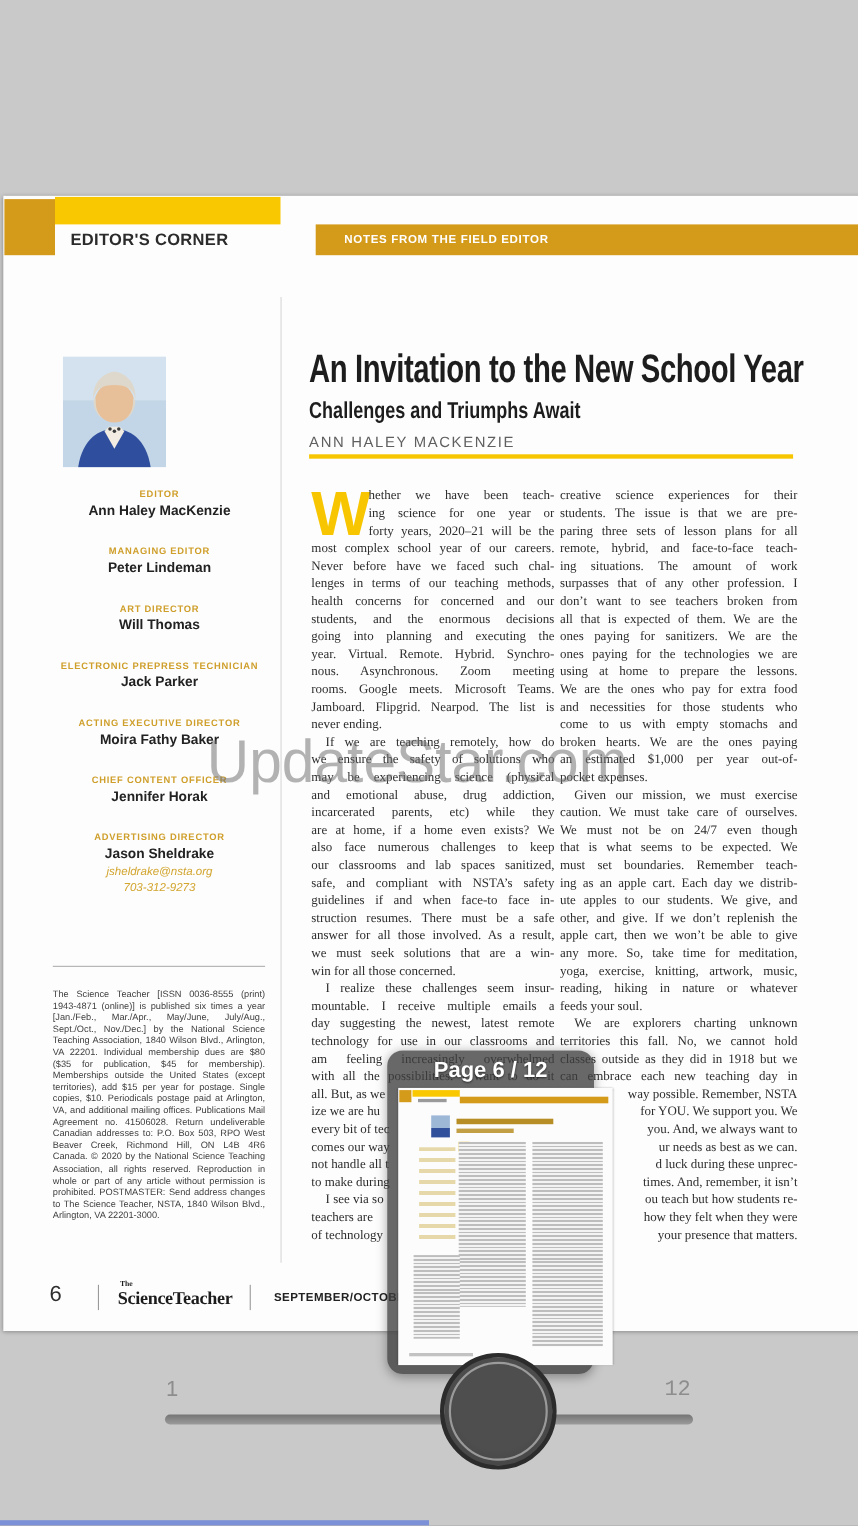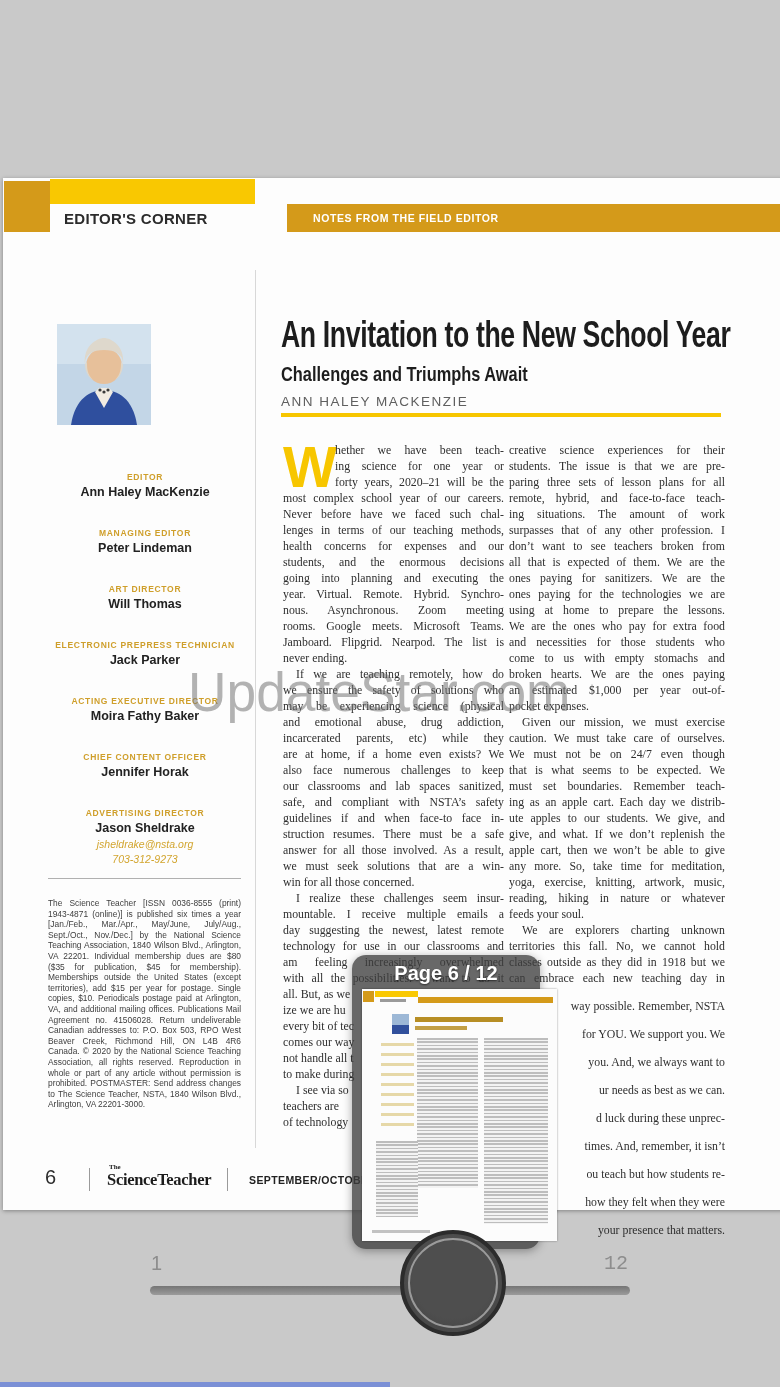--- a/index.html
+++ b/index.html
@@ -13,41 +13,41 @@
   .hdr-tab{position:absolute;left:47px;top:26px;width:205px;height:28px;display:flex;align-items:center;
            padding-left:14px;box-sizing:border-box;font-weight:bold;font-size:15px;color:#2b2b2b;letter-spacing:.3px;}
   .hdr-bar{position:absolute;left:252px;top:26px;width:521px;height:28px;background:#d49a1a;display:flex;
            align-items:center;padding-left:26px;box-sizing:border-box;color:#fff;font-weight:bold;
            font-size:10.5px;letter-spacing:.6px;margin-left:32px;}
   .v-divider{position:absolute;left:252px;top:92px;width:1px;height:878px;background:#d8d8d8;}
   
   .photo{position:absolute;left:54px;top:146px;width:94px;height:101px;overflow:hidden;}
   .staff{position:absolute;left:30px;top:266px;width:224px;text-align:center;}
   .staff .item{margin-bottom:24px;}
-  .staff .role{font-size:8.5px;font-weight:bold;color:#cf9f2b;letter-spacing:.7px;line-height:10px;margin-bottom:3px;margin-top:28px;}
+  .staff .role{font-size:8.5px;font-weight:bold;color:#cf9f2b;letter-spacing:.7px;line-height:10px;margin-bottom:3px;}
   .staff .name{font-size:12.5px;font-weight:bold;color:#222;line-height:15px;}
   .staff .contact{font-size:10.5px;font-style:italic;color:#d2a52f;line-height:13px;margin-top:2px;}
   .fineprint-rule{position:absolute;left:45px;top:700px;width:193px;height:1px;background:#b0b0b0;}
   .fineprint{position:absolute;left:45px;top:708px;width:193px;font-size:8.4px;line-height:10.6px;
              text-align:justify;color:#3d3d3d;margin-top:12px;}
   
   .a-title{position:absolute;left:278px;top:136px;width:620px;font-size:36px;font-weight:bold;color:#1d1d1d;
            letter-spacing:-0.5px;transform:scaleX(.74);transform-origin:left top;white-space:nowrap;}
   .a-sub{position:absolute;left:278px;top:184px;width:420px;font-size:21px;font-weight:bold;color:#1d1d1d;
          transform:scaleX(.78);transform-origin:left top;white-space:nowrap;}
   .a-author{position:absolute;left:278px;top:216px;font-size:13.5px;color:#5f5f5f;letter-spacing:1.5px;white-space:nowrap;}
   .a-rule{position:absolute;left:278px;top:235px;width:440px;height:4px;background:#f7c600;}
   
   .col{position:absolute;top:264px;font-family:"Liberation Serif","DejaVu Serif",serif;font-size:11.8px;
        line-height:16px;color:#2e2e2e;}
   #col-left{left:280px;width:221px;}
   #col-right{left:506px;width:216px;}
   .line{text-align:justify;text-align-last:justify;overflow:hidden;height:16px;}
   .line.free-l{text-align:left;text-align-last:left;}
-  .line.free-r{text-align:left;text-align-last:right;margin-top:12px;}
+  .line.free-r{text-align:left;text-align-last:right;}
   .line.ind{text-indent:13px;}
   .dropcap{float:left;width:46px;height:45px;margin:3px 6px 0 0;font-family:"Liberation Sans",sans-serif;
            font-weight:bold;font-size:57px;line-height:45px;color:#f7c600;}
   
   .f-num{position:absolute;left:42px;top:988px;font-size:20px;color:#2e2e2e;}
   .f-div1{position:absolute;left:86px;top:990px;width:1px;height:23px;background:#9a9a9a;}
   .f-div2{position:absolute;left:224px;top:990px;width:1px;height:23px;background:#9a9a9a;}
   .f-logo{position:absolute;left:104px;top:986px;font-family:"Liberation Serif",serif;color:#1c1c1c;}
   .f-logo .the{display:block;font-size:7px;font-weight:bold;margin-left:2px;line-height:7px;}
   .f-logo .nm{font-size:16.5px;font-weight:bold;letter-spacing:-0.3px;line-height:18px;margin-top:23px;}
@@ -159,21 +159,21 @@
 
     <div class="col" id="col-left">
         <div class="para">
           <span class="dropcap">W</span>
           <div class="line">hether we have been teach-</div>
           <div class="line">ing science for one year or</div>
           <div class="line">forty years, 2020–21 will be the</div>
           <div class="line">most complex school year of our careers.</div>
           <div class="line">Never before have we faced such chal-</div>
           <div class="line">lenges in terms of our teaching methods,</div>
-          <div class="line">health concerns for expenses and our</div>
+          <div class="line">health concerns for concerned and our</div>
           <div class="line">students, and the enormous decisions</div>
           <div class="line">going into planning and executing the</div>
           <div class="line">year. Virtual. Remote. Hybrid. Synchro-</div>
           <div class="line">nous. Asynchronous. Zoom meeting</div>
           <div class="line">rooms. Google meets. Microsoft Teams.</div>
           <div class="line">Jamboard. Flipgrid. Nearpod. The list is</div>
           <div class="line free-l">never ending.</div>
         </div>
         <div class="para">
           <div class="line ind">If we are teaching remotely, how do</div>
@@ -232,21 +232,21 @@
           <div class="line free-l">pocket expenses.</div>
         </div>
         <div class="para">
           <div class="line ind">Given our mission, we must exercise</div>
           <div class="line">caution. We must take care of ourselves.</div>
           <div class="line">We must not be on 24/7 even though</div>
           <div class="line">that is what seems to be expected. We</div>
           <div class="line">must set boundaries. Remember teach-</div>
           <div class="line">ing as an apple cart. Each day we distrib-</div>
           <div class="line">ute apples to our students. We give, and</div>
-          <div class="line">give, and what. If we don’t replenish the</div>
+          <div class="line">other, and give. If we don’t replenish the</div>
           <div class="line">apple cart, then we won’t be able to give</div>
           <div class="line">any more. So, take time for meditation,</div>
           <div class="line">yoga, exercise, knitting, artwork, music,</div>
           <div class="line">reading, hiking in nature or whatever</div>
           <div class="line free-l">feeds your soul.</div>
         </div>
         <div class="para">
           <div class="line ind">We are explorers charting unknown</div>
           <div class="line">territories this fall. No, we cannot hold</div>
           <div class="line">classes outside as they did in 1918 but we</div>

